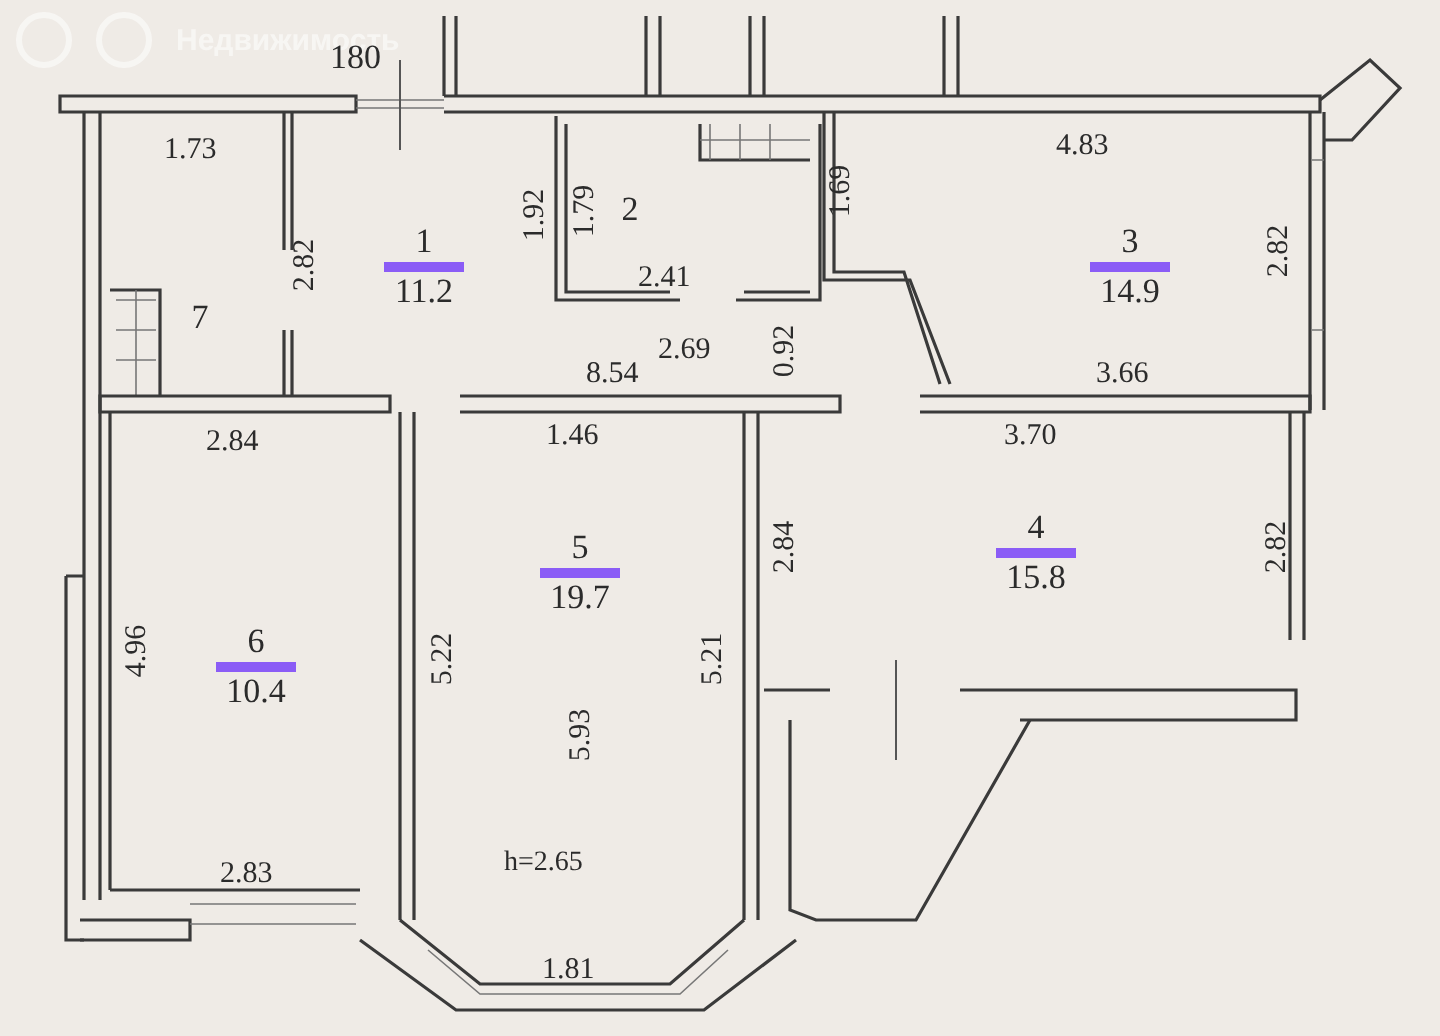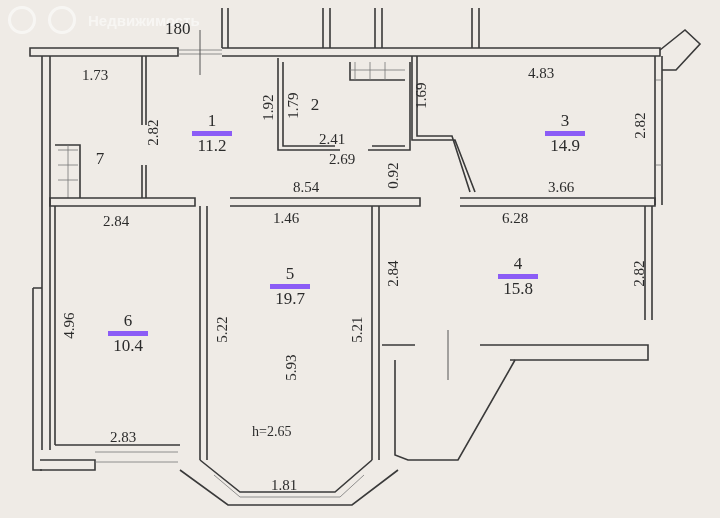--- a/index.html
+++ b/index.html
@@ -107,30 +107,30 @@
   <span class="num">7</span>
 </div>
 
 <span class="lbl" style="left:252px;top:425px;font-size:14px">h=2.65</span>
 
 <span class="lbl" style="left:82px;top:68px">1.73</span>
 <span class="lbl v" style="left:140px;top:125px">2.82</span>
 <span class="lbl v" style="left:255px;top:100px">1.92</span>
 <span class="lbl v" style="left:280px;top:98px">1.79</span>
 <span class="lbl" style="left:319px;top:132px">2.41</span>
-<span class="lbl" style="left:329px;top:152px">2.69</span>
+<span class="lbl" style="left:329px;top:168px">2.69</span>
 <span class="lbl v" style="left:408px;top:88px">1.69</span>
 <span class="lbl" style="left:528px;top:66px">4.83</span>
 <span class="lbl v" style="left:627px;top:118px">2.82</span>
 <span class="lbl" style="left:548px;top:180px">3.66</span>
 <span class="lbl" style="left:293px;top:180px">8.54</span>
 <span class="lbl v" style="left:380px;top:168px">0.92</span>
 <span class="lbl" style="left:103px;top:214px">2.84</span>
 <span class="lbl v" style="left:56px;top:318px">4.96</span>
 <span class="lbl" style="left:110px;top:430px">2.83</span>
 <span class="lbl" style="left:273px;top:211px">1.46</span>
 <span class="lbl v" style="left:209px;top:322px">5.22</span>
 <span class="lbl v" style="left:344px;top:322px">5.21</span>
 <span class="lbl v" style="left:278px;top:360px">5.93</span>
 <span class="lbl" style="left:271px;top:478px">1.81</span>
-<span class="lbl" style="left:502px;top:211px">6.28</span>
+<span class="lbl" style="left:502px;top:211px">3.70</span>
 <span class="lbl v" style="left:380px;top:266px">2.84</span>
 <span class="lbl v" style="left:626px;top:266px">2.82</span>
 
 </body></html>

